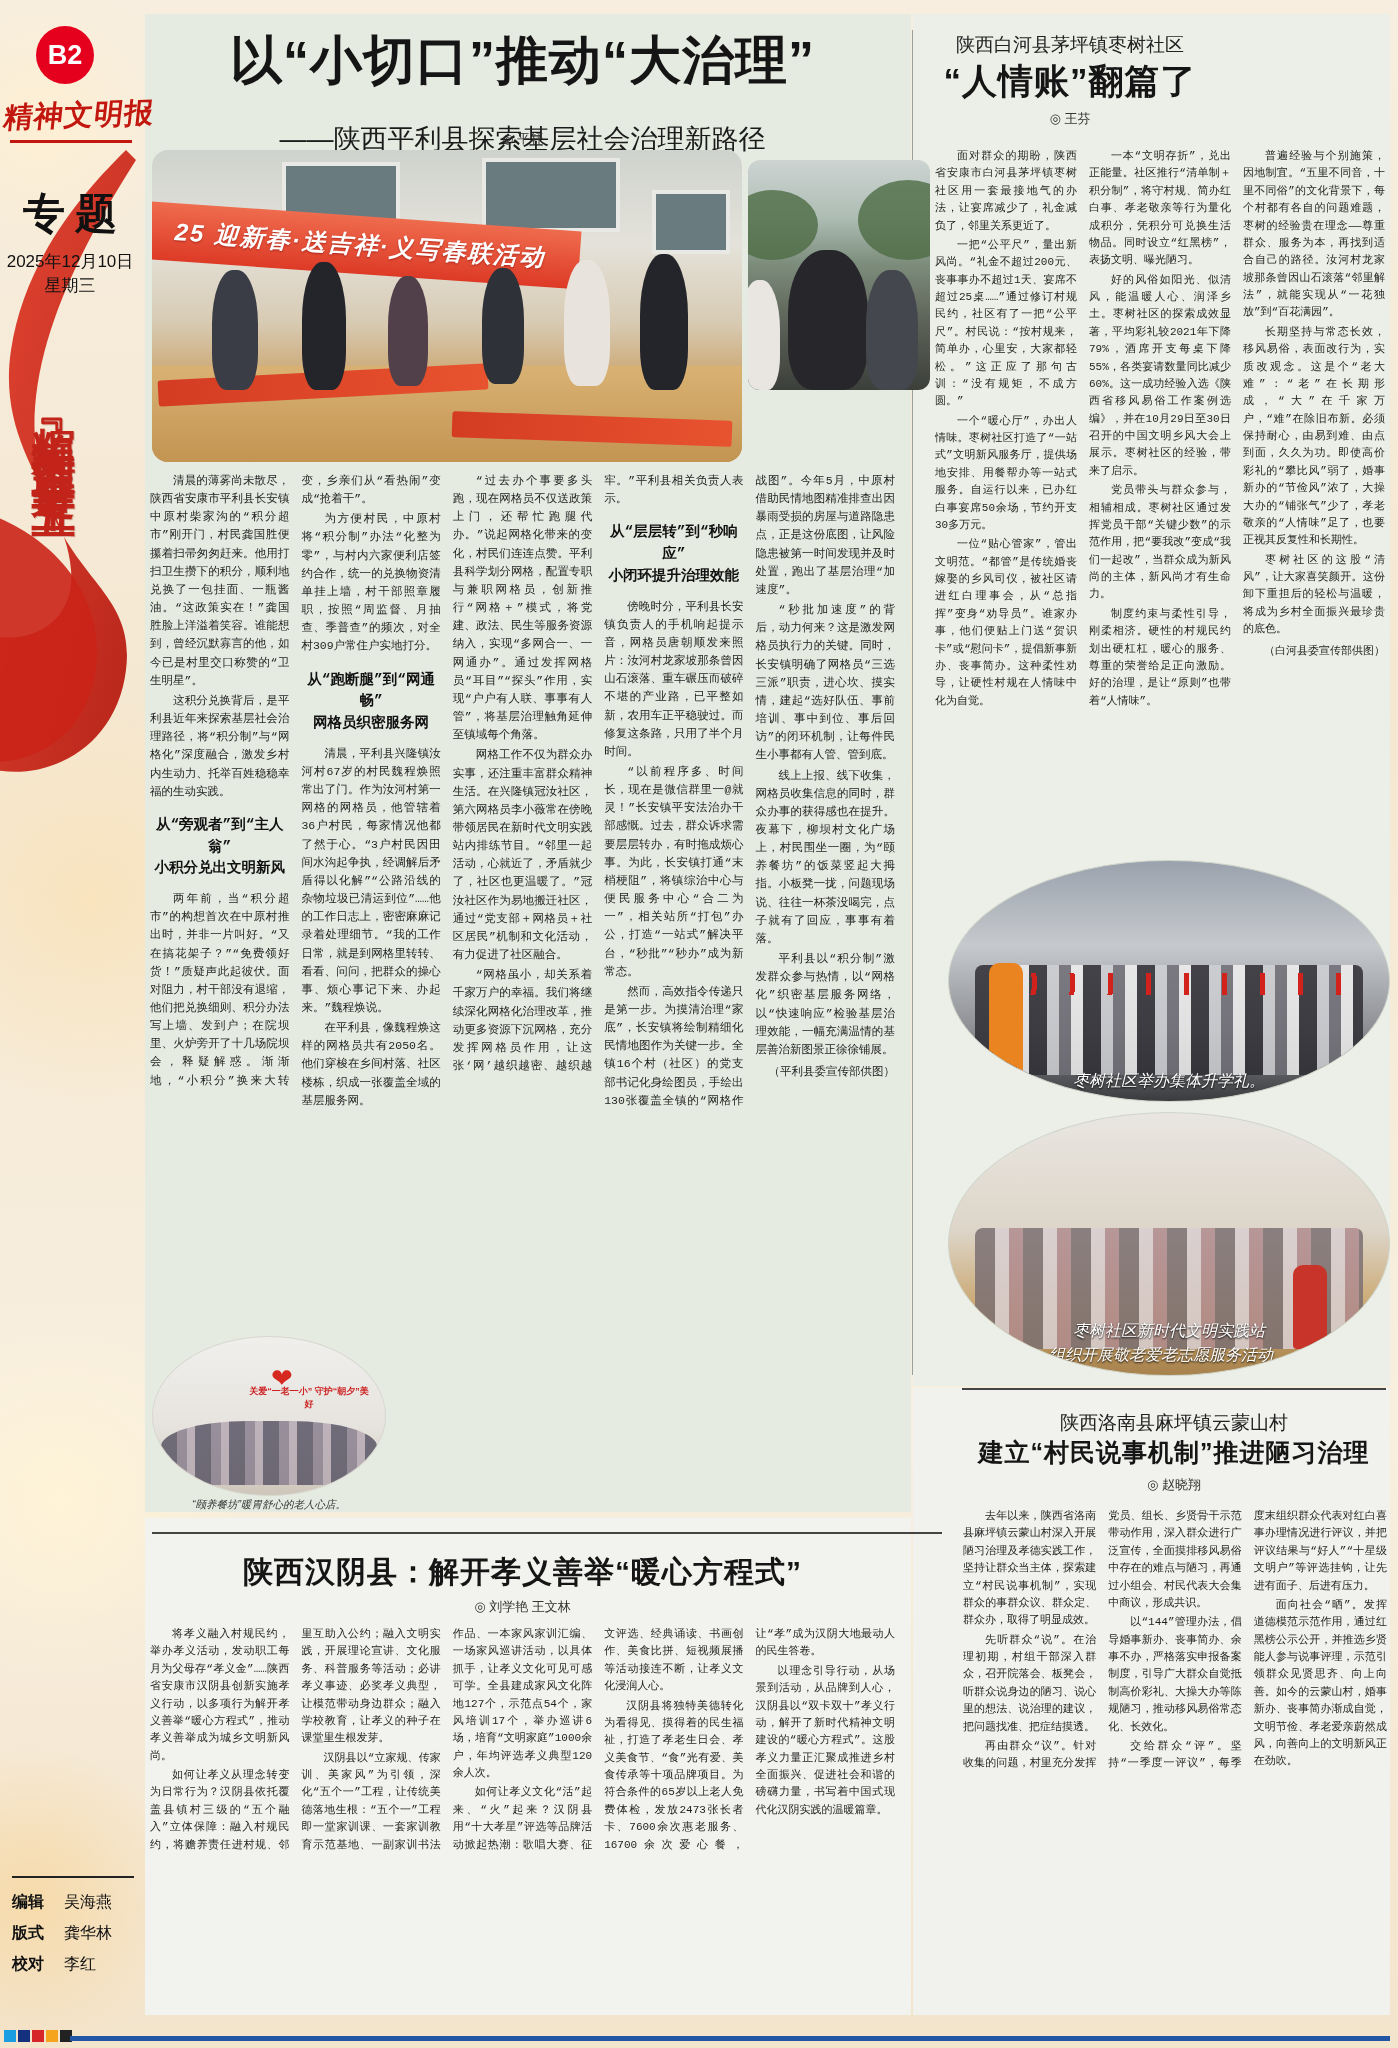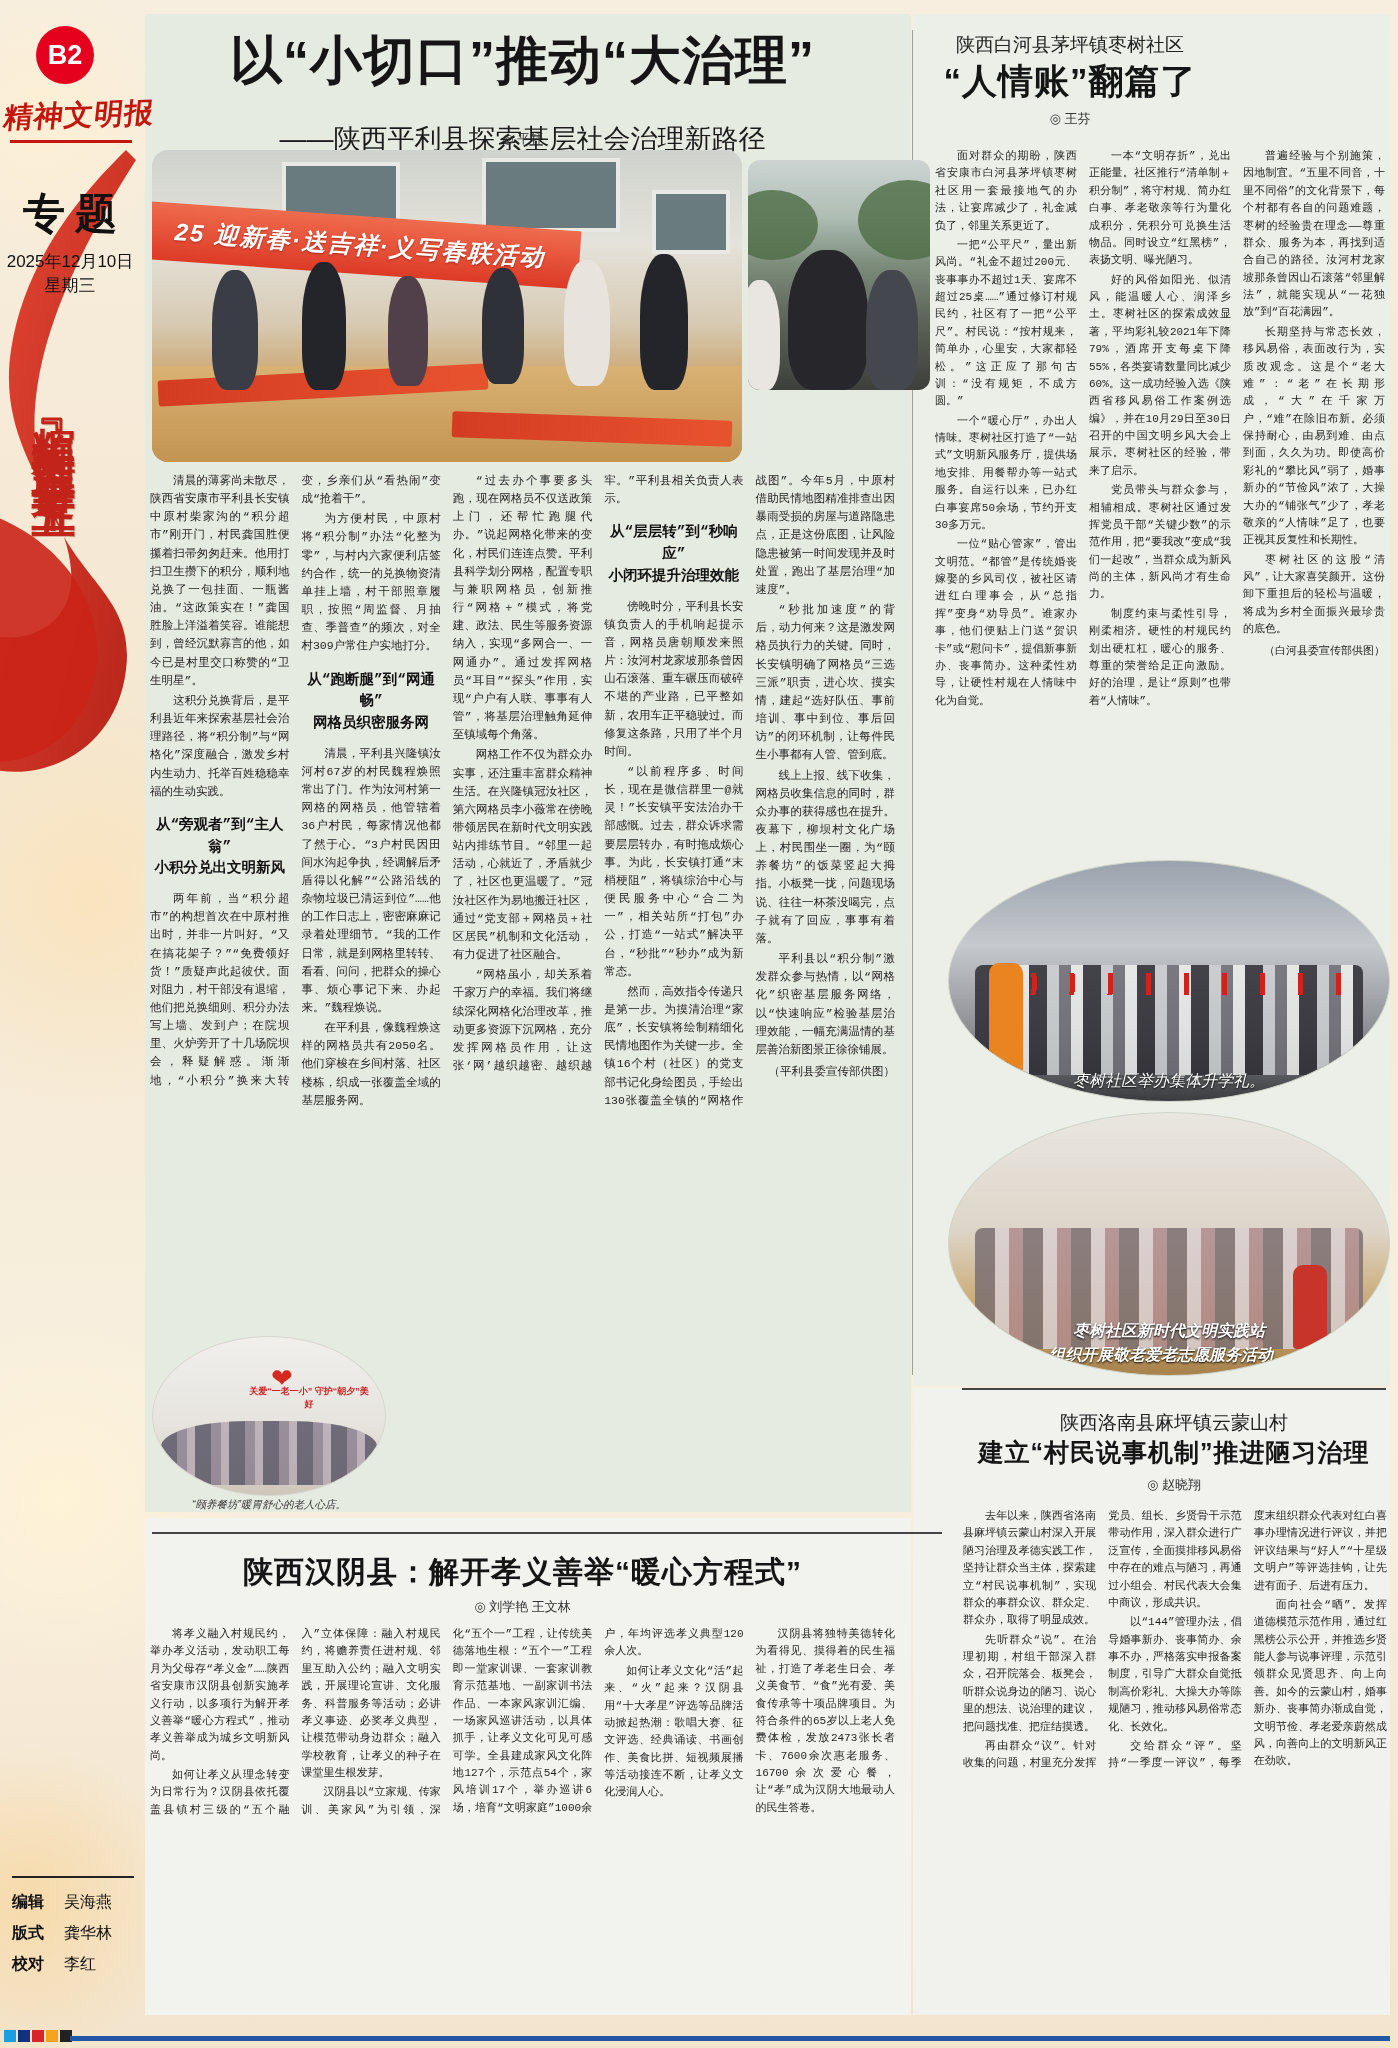--- a/index.html
+++ b/index.html
@@ -83,21 +83,21 @@
   .bh-title{left:920px;top:58px;width:300px;font-size:35px;}
   .bh-byline{left:930px;top:110px;width:280px;}
   .bh-photo{left:748px;top:160px;width:182px;height:230px;border-radius:12px;overflow:hidden;
       background:linear-gradient(180deg,#cdd4d2 0%,#aebdb4 25%,#7d8d7c 45%,#5d6358 70%,#3c3f3a 100%);}
   .bh-tree{position:absolute;border-radius:50%;background:#4c6b44;opacity:.8;}
   .bh-body{left:935px;top:148px;width:450px;height:712px;column-count:3;font-size:11px;}
   .oval{position:absolute;border-radius:50%;overflow:hidden;border:1px solid #cfd4c9;}
   .oval1{left:948px;top:860px;width:440px;height:240px;
       background:linear-gradient(180deg,#9aa2ad 0%,#c6c9cd 35%,#8d8f94 70%,#3a3b3e 100%);}
   .oval2{left:948px;top:1112px;width:440px;height:262px;
-      background:linear-gradient(180deg,#e9e6e1 0%,#ddd5c8 45%,#caa66d 75%,#a8824c 100%);font-weight:bold;}
+      background:linear-gradient(180deg,#e9e6e1 0%,#ddd5c8 45%,#caa66d 75%,#a8824c 100%);}
   .oval .crowd{position:absolute;left:6%;right:6%;bottom:26px;height:46%;
       background:repeating-linear-gradient(90deg,#2e2d33 0 18px,#cfd0d4 18px 30px,#6f6d75 30px 42px,#efefef 42px 54px);
       border-radius:8px;opacity:.85;}
   .oval .dots{position:absolute;left:8%;right:8%;bottom:44%;height:22px;
       background:repeating-radial-gradient(circle at 10px 10px,#d3221c 0 5px,transparent 5px 38px);}
   .oval .orange{position:absolute;left:9%;bottom:28px;width:34px;height:110px;background:#e98420;border-radius:10px 10px 4px 4px;}
   .oval .red1{position:absolute;right:14%;bottom:26px;width:34px;height:84px;background:#c9342a;border-radius:10px 10px 4px 4px;}
   .oval-cap{position:absolute;left:5%;right:5%;bottom:8px;text-align:center;color:#fff;
       font-size:16px;font-style:italic;text-shadow:0 1px 2px #000;white-space:pre-line;line-height:1.5;}
   
@@ -269,13 +269,14 @@
   </div>
 
 <div class="abs headline hy-title">陕西汉阴县：解开孝义善举“暖心方程式”</div>
 <div class="abs byline hy-byline">◎ 刘学艳 王文林</div>
 <div class="abs bodycols hy-body">
     <div class="b-p">将孝义融入村规民约，举办孝义活动，发动职工每月为父母存“孝义金”……陕西省安康市汉阴县创新实施孝义行动，以多项行为解开孝义善举“暖心方程式”，推动孝义善举成为城乡文明新风尚。</div>
     <div class="b-p">如何让孝义从理念转变为日常行为？汉阴县依托覆盖县镇村三级的“五个融入”立体保障：融入村规民约，将赡养责任进村规、邻里互助入公约；融入文明实践，开展理论宣讲、文化服务、科普服务等活动；必讲孝义事迹、必奖孝义典型，让模范带动身边群众；融入学校教育，让孝义的种子在课堂里生根发芽。</div>
     <div class="b-p">汉阴县以“立家规、传家训、美家风”为引领，深化“五个一”工程，让传统美德落地生根：“五个一”工程即一堂家训课、一套家训教育示范基地、一副家训书法作品、一本家风家训汇编、一场家风巡讲活动，以具体抓手，让孝义文化可见可感可学。全县建成家风文化阵地127个，示范点54个，家风培训17个，举办巡讲6场，培育“文明家庭”1000余户，年均评选孝义典型120余人次。</div>
     <div class="b-p">如何让孝义文化“活”起来、“火”起来？汉阴县用“十大孝星”评选等品牌活动掀起热潮：歌唱大赛、征文评选、经典诵读、书画创作、美食比拼、短视频展播等活动接连不断，让孝义文化浸润人心。</div>
     <div class="b-p">汉阴县将独特美德转化为看得见、摸得着的民生福祉，打造了孝老生日会、孝义美食节、“食”光有爱、美食传承等十项品牌项目。为符合条件的65岁以上老人免费体检，发放2473张长者卡、7600余次惠老服务、16700余次爱心餐，让“孝”成为汉阴大地最动人的民生答卷。</div>
+    <div class="b-p">以理念引导行动，从场景到活动，从品牌到人心，汉阴县以“双卡双十”孝义行动，解开了新时代精神文明建设的“暖心方程式”。这股孝义力量正汇聚成推进乡村全面振兴、促进社会和谐的磅礴力量，书写着中国式现代化汉阴实践的温暖篇章。</div>
   </div>
 
 </body></html>

